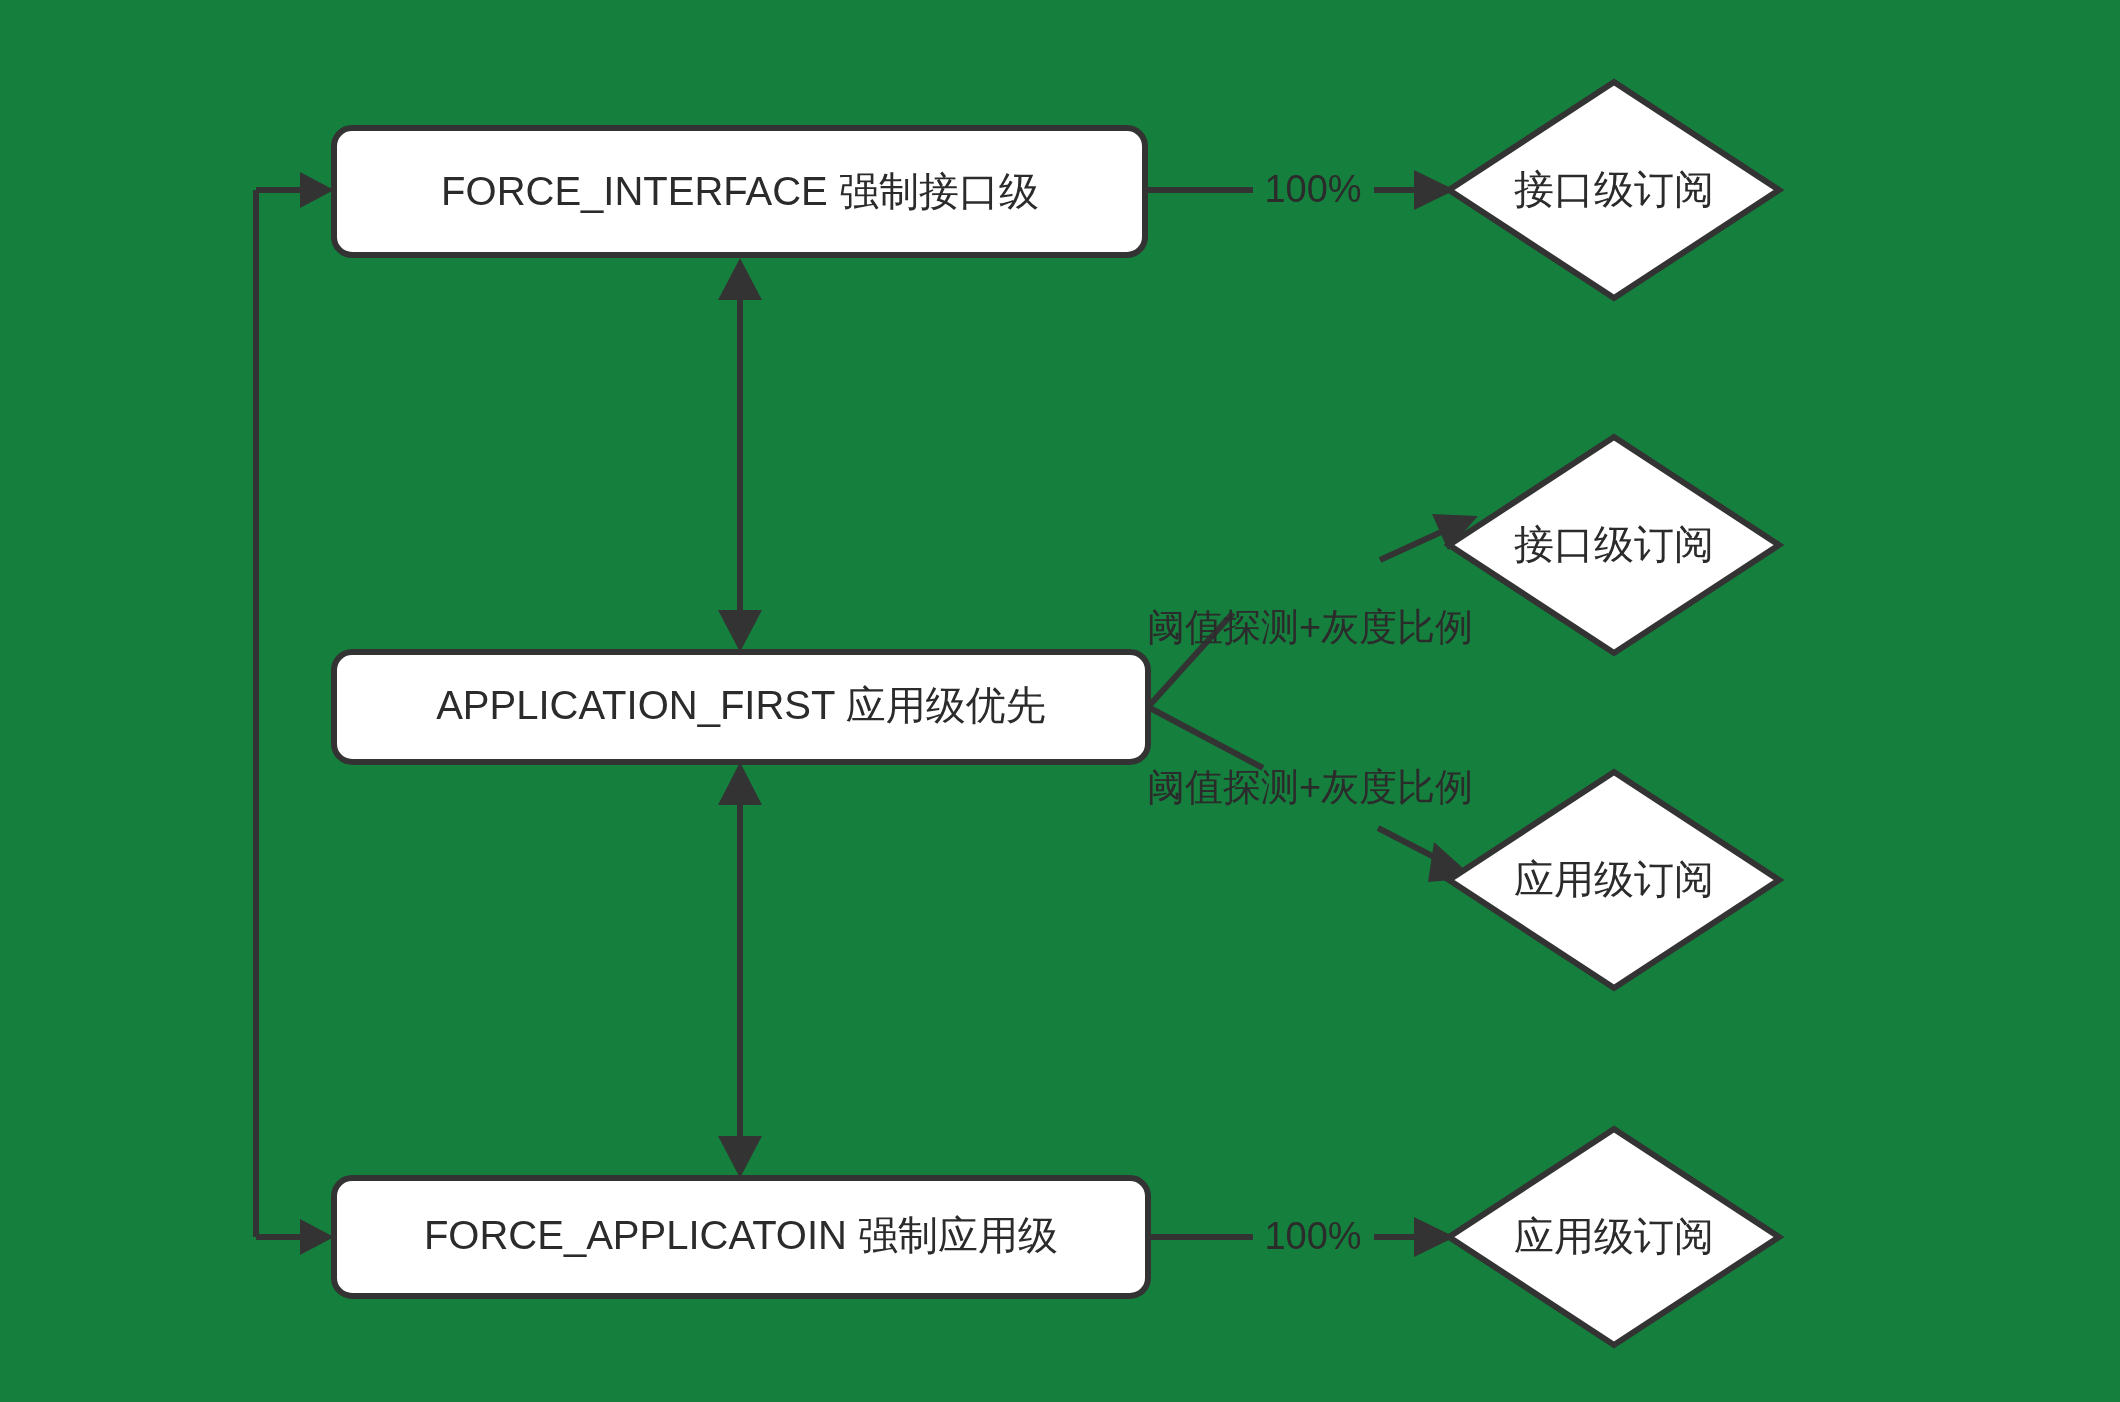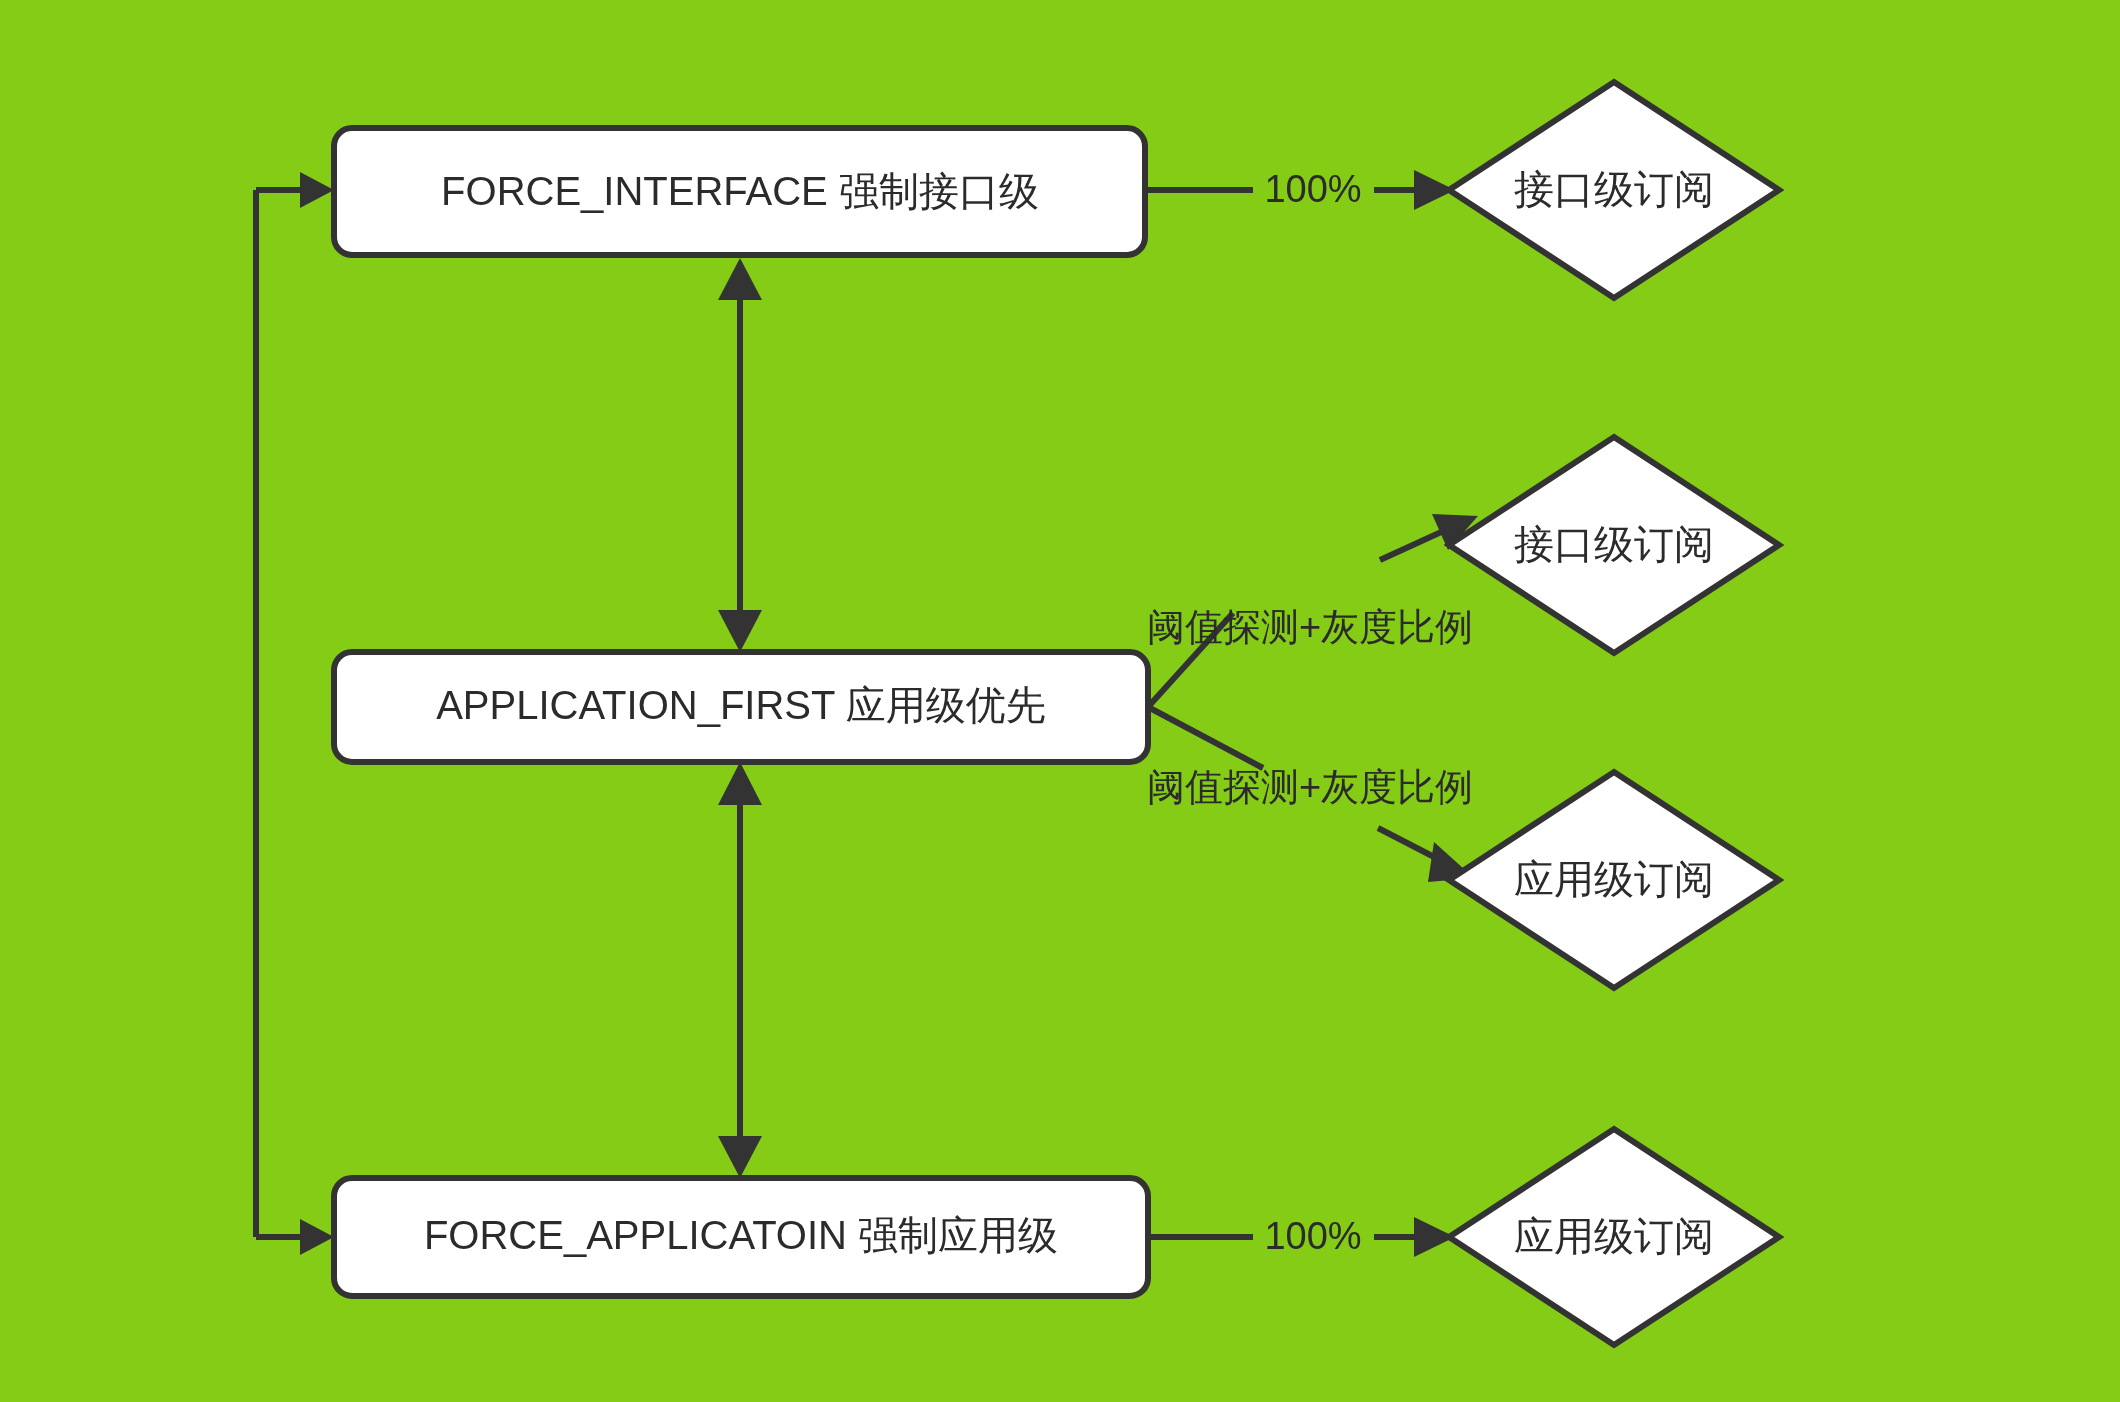--- a/index.html
+++ b/index.html
@@ -12,21 +12,21 @@
     width: 2120px;
     height: 1402px;
     font-family: "Liberation Sans", "DejaVu Sans", sans-serif;
     overflow: hidden;
     position: relative;
   }
   #diagram-root {
     position: relative;
     width: 2120px;
     height: 1402px;
-    background: #84cc16;
+    background: #15803d;
   }
   svg.diagram-canvas {
     position: absolute;
     left: 0;
     top: 0;
     width: 2120px;
     height: 1402px;
     display: block;
   }
   .node-shape {

